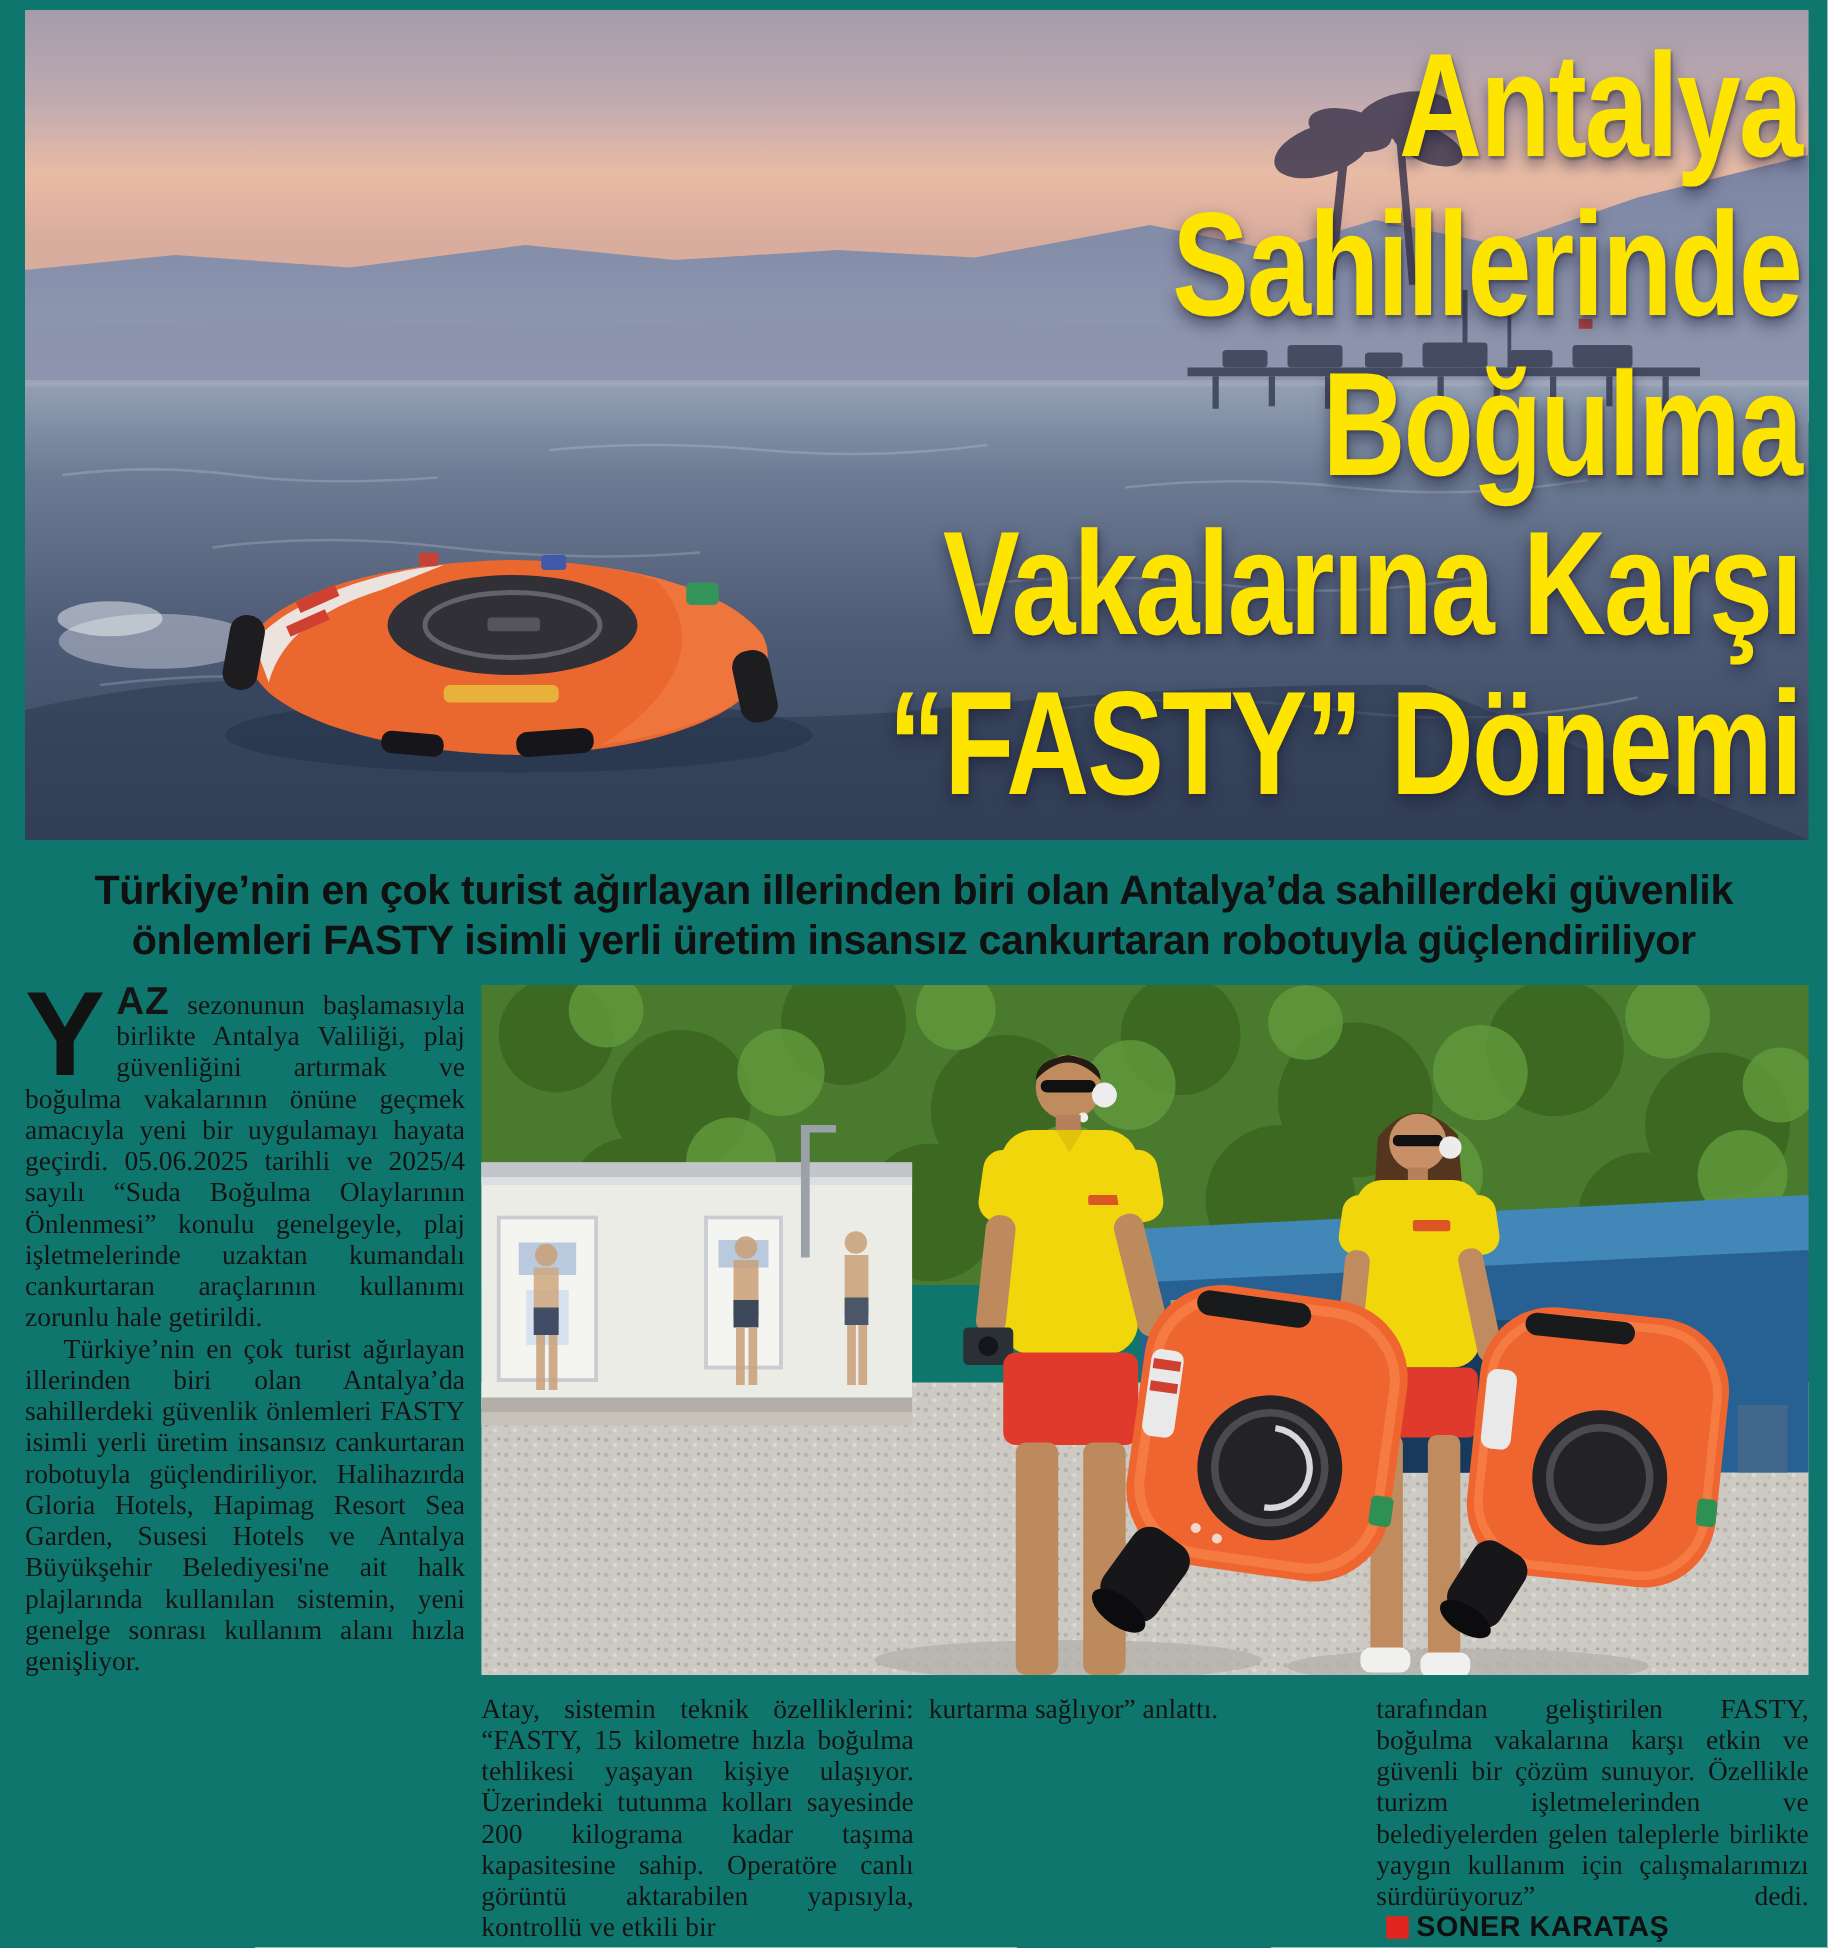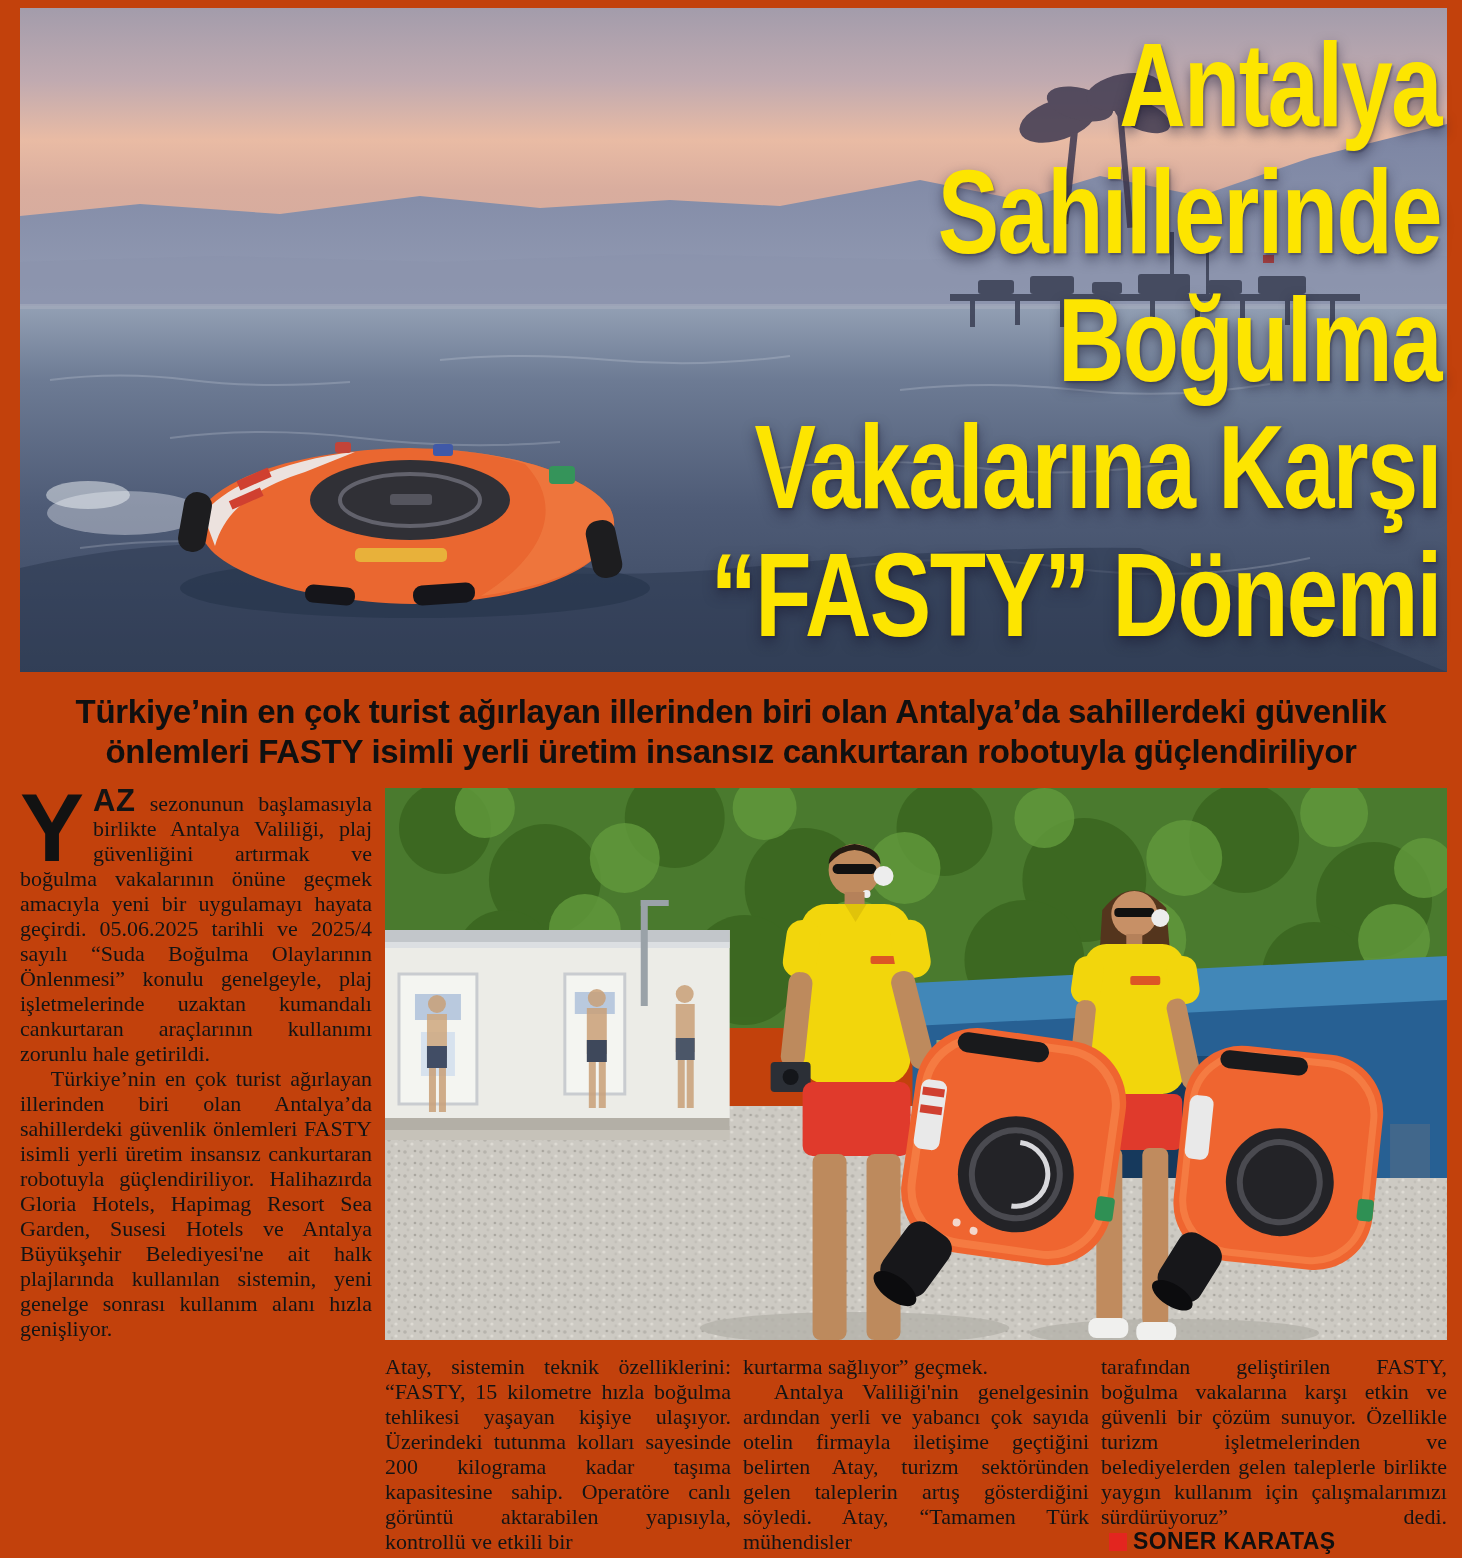--- a/index.html
+++ b/index.html
@@ -1,16 +1,16 @@
 <!DOCTYPE html>
 <html lang="tr"><head>
 <meta charset="utf-8">
 <style>
   html,body{margin:0;padding:0;background:#ffffff;}
-  .page{position:relative;width:1462px;height:1558px;background:#c2410c;overflow:hidden;
+  .page{position:relative;width:1462px;height:1558px;background:#0f766e;overflow:hidden;
         font-family:"Liberation Serif",serif;color:#141414;}
 
   
   .hero{position:absolute;left:20px;top:8px;width:1427px;height:664px;margin:0;}
   .hero svg{display:block;width:100%;height:100%;}
 
   
   .headline{position:absolute;top:14px;right:6px;text-align:right;
     font-family:"Liberation Sans",sans-serif;font-weight:bold;
     font-size:118px;line-height:1.08;color:#fde500;letter-spacing:-2px;
@@ -339,22 +339,21 @@
         </svg>
       </figure>
 
       <div class="bcols">
 
         <div class="col">
           <p class="p">Atay, sistemin teknik özelliklerini: “FASTY, 15 kilometre hızla boğulma tehlikesi yaşayan kişiye ulaşıyor. Üzerindeki tutunma kolları sayesinde 200 kilograma kadar taşıma kapasitesine sahip. Operatöre canlı görüntü aktarabilen yapısıyla, kontrollü ve etkili bir</p>
         </div>
 
         <div class="col">
-          <p class="p">kurtarma sağlıyor” geçmek.</p>
-          <p class="p indent">Antalya Valiliği'nin genelgesinin ardından yerli ve yabancı çok sayıda otelin firmayla iletişime geçtiğini belirten Atay, turizm sektöründen gelen taleplerin artış gösterdiğini söyledi. Atay, “Tamamen Türk mühendisler</p>
+          <p class="p">kurtarma sağlıyor” anlattı.</p>
         </div>
 
         <div class="col">
           <p class="p"><span>tarafından geliştirilen FASTY, boğulma vakalarına karşı etkin ve güvenli bir çözüm sunuyor. Özellikle turizm işletmelerinden ve belediyelerden gelen taleplerle birlikte yaygın kullanım için çalışmalarımızı sürdürüyoruz” dedi.</span><span class="byline-wrap"><span class="redsq"></span><span class="byline">SONER KARATAŞ</span></span></p>
         </div>
       </div>
 
     </div>
   </div>
 

